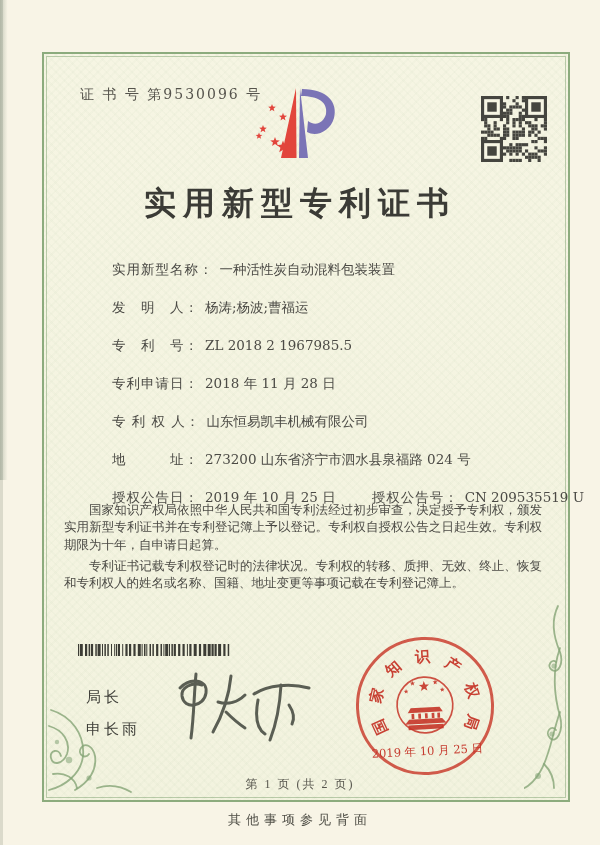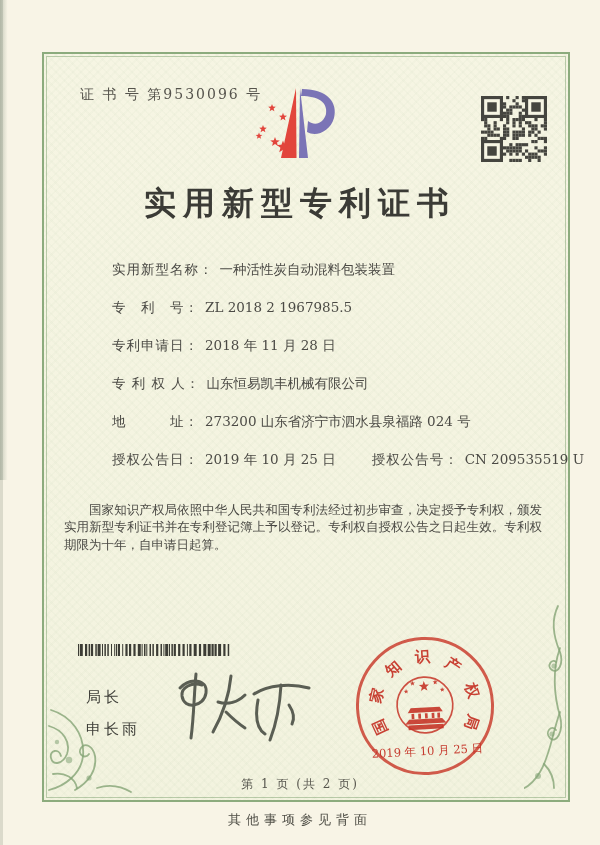--- a/index.html
+++ b/index.html
@@ -56,21 +56,21 @@
     color:rgba(208,52,42,.95);white-space:nowrap;}
   #emblem{position:absolute;left:50%;top:33px;transform:translateX(-50%);}
   #emblem polygon,#emblem path,#emblem rect{fill:rgba(210,55,45,.9);}
   #emblem .wreath{fill:none;stroke:rgba(210,55,45,.85);stroke-width:1.6;}
 
   .orn{position:absolute;}
   .orn path{fill:none;stroke:#84a476;stroke-width:1.8;stroke-linecap:round;opacity:.8;}
   .orn .fl{fill:rgba(132,164,118,.55);stroke:none;}
 
   .pageno{position:absolute;left:0;top:776px;width:100%;text-align:center;
-    font-size:12px;letter-spacing:2px;color:#55544c;}
+    font-size:12px;letter-spacing:2px;color:#55544c;font-family:Liberation Serif, serif;}
   .backnote{position:absolute;left:0;top:811px;width:100%;text-align:center;
     font-size:13px;letter-spacing:5px;color:#4f4e46;font-family:Liberation Serif, serif;}
   svg{display:block;}
 </style>
 </head>
 <body>
 
 <div class="scan-edge"></div>
 <div class="scan-edge2"></div>
 
@@ -249,38 +249,42 @@
     </svg>
 </div>
 
 <div class="title">实用新型专利证书</div>
 
 <div class="fields">
   <div class="frow">
     <span class="flabel">实用新型名称：</span><span class="fval">一种活性炭自动混料包装装置</span>
   </div>
   <div class="frow">
+    <span class="flabel">发　明　人：</span><span class="fval">杨涛;杨波;曹福运</span>
+  </div>
+  <div class="frow">
     <span class="flabel">专　利　号：</span><span class="fval">ZL 2018 2 1967985.5</span>
   </div>
   <div class="frow">
     <span class="flabel">专利申请日：</span><span class="fval">2018 年 11 月 28 日</span>
   </div>
   <div class="frow">
     <span class="flabel">专 利 权 人：</span><span class="fval">山东恒易凯丰机械有限公司</span>
   </div>
   <div class="frow">
     <span class="flabel">地　　　址：</span><span class="fval">273200 山东省济宁市泗水县泉福路 024 号</span>
   </div>
   <div class="frow">
     <span class="flabel">授权公告日：</span><span class="fval">2019 年 10 月 25 日</span><span class="flabel g2">授权公告号：</span><span class="fval">CN 209535519 U</span>
   </div>
 </div>
 
 <div class="paras">
   <p>国家知识产权局依照中华人民共和国专利法经过初步审查，决定授予专利权，颁发实用新型专利证书并在专利登记簿上予以登记。专利权自授权公告之日起生效。专利权期限为十年，自申请日起算。</p>
+  <p>专利证书记载专利权登记时的法律状况。专利权的转移、质押、无效、终止、恢复和专利权人的姓名或名称、国籍、地址变更等事项记载在专利登记簿上。</p>
 </div>
 
 <div class="barcode">
   <svg id="barcode-svg" width="152" height="12" viewBox="0 0 152 12">
       <g fill="#3c3c35">
         <rect x="0.0" y="0" width="1" height="12"></rect>
         <rect x="1.8" y="0" width="3" height="12"></rect>
         <rect x="7.0" y="0" width="2.2" height="12"></rect>
         <rect x="10.6" y="0" width="1.5" height="12"></rect>
         <rect x="12.9" y="0" width="2.2" height="12"></rect>

